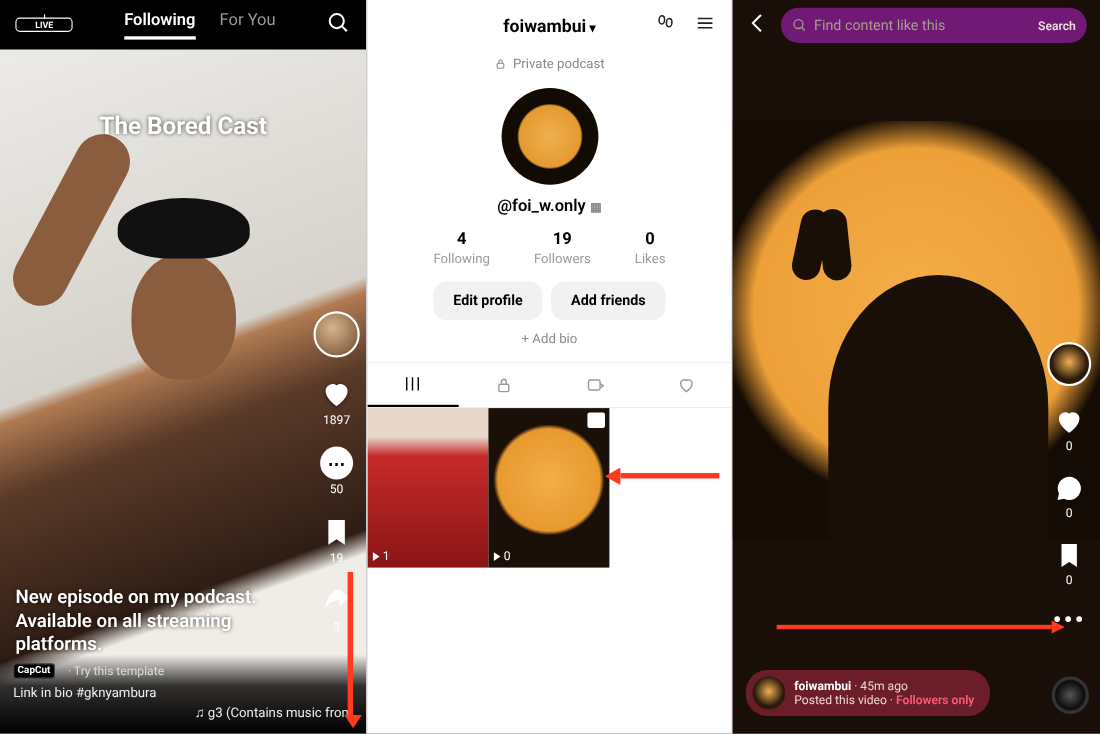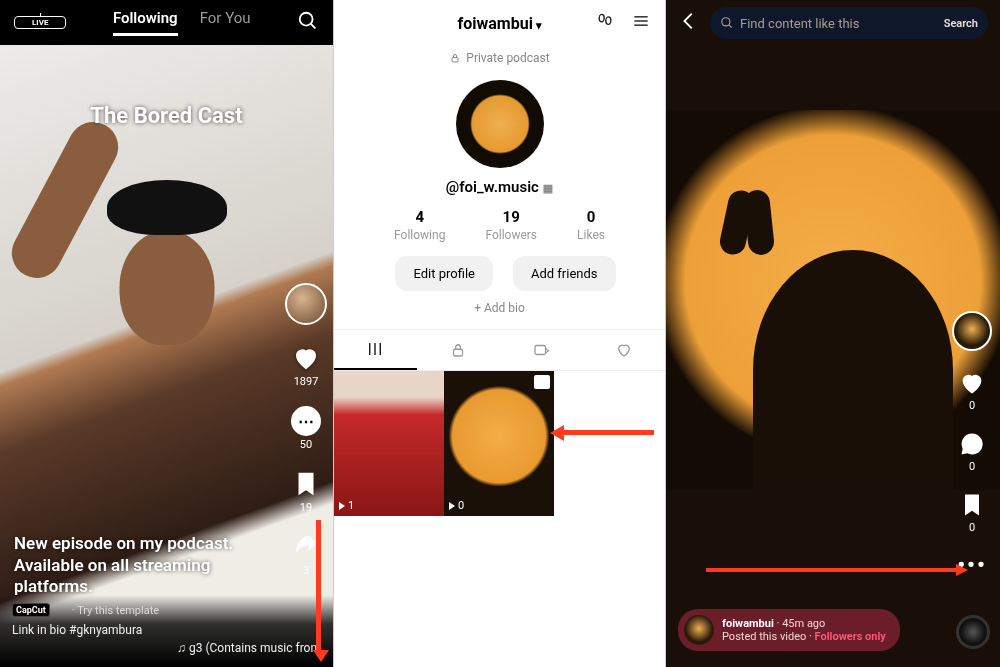--- a/index.html
+++ b/index.html
@@ -19,21 +19,21 @@
   .search-icon svg, .p1-topbar svg { stroke:#fff; fill:none; stroke-width:2;}
   .p1-video { position:absolute; top:45px; left:0; right:0; bottom:0;
               background: linear-gradient(160deg,#ecebe8 0%,#d6d2cb 44%,#b07a52 46%,#5a3a28 55%,#2e1d15 75%, #f0ede7 78%, #f0ede7 100%);
               display:flex; flex-direction:column; justify-content:flex-end; color:#fff;}
   .cast-title { position:absolute; top:58px; width:100%; text-align:center; font-size:22px; font-weight:700; text-shadow:0 0 4px #000a; }
   .beret-shape { position:absolute; top:135px; left:50%; transform:translateX(-50%); width:120px; height:55px; background:#111; border-radius:50% 50% 40% 40%;}
   .face-shape { position:absolute; top:185px; left:50%; transform:translateX(-50%); width:95px; height:115px; background:#8a5d3e; border-radius:50% 50% 45% 45%;}
   .arm-shape { position:absolute; top:70px; left:40px; width:50px; height:170px; background:#8a5d3e; border-radius:25px; transform:rotate(28deg);}
   .overlay-text { font-size:17px; font-weight:600; line-height:1.25; padding:0 16px 0 14px; text-shadow:0 0 4px #000a; margin-bottom:70px; max-width:270px;}
   .bottom-meta { position:absolute; left:0; right:0; bottom:0; padding:8px 12px 12px; background:linear-gradient(transparent,#000c 40%,#000);}
-  .template-row { display:flex; align-items:center; gap:22px; font-size:11px; margin-bottom:6px; color:#ddd;}
+  .template-row { display:flex; align-items:center; gap:12px; font-size:11px; margin-bottom:6px; color:#ddd;}
   .capcut-badge { background:#000; color:#fff; font-size:9px; font-weight:700; padding:1px 3px; border-radius:3px; border:1px solid #444;}
   .author-row { font-size:14px; font-weight:700; }
   .author-row .ago{ font-weight:400; color:#ccc; font-size:13px;}
   .desc-row { font-size:12px; color:#eee; margin-top:2px;}
   .music-row { font-size:12px; color:#eee; margin-top:4px;text-align:right;}
   .rail { position:absolute; right:6px; bottom:90px; display:flex; flex-direction:column; align-items:center; gap:18px; color:#fff; font-size:11px;}
   .rail .item{ display:flex; flex-direction:column; align-items:center; gap:2px;}
   .rail .avatar{ width:42px; height:42px; border-radius:50%; border:2px solid #fff; background:radial-gradient(circle at 40% 35%,#d9b48f,#6b4a2e);}
   .rail svg{ width:30px; height:30px;}
   .heart{ fill:#fff; filter:drop-shadow(0 1px 2px #0008);}
@@ -50,41 +50,41 @@
   .private-chip{ display:flex; align-items:center; justify-content:center; gap:5px; font-size:12px; color:#888; padding:5px 0;}
   .pf-avatar-wrap{ display:flex; justify-content:center; margin-top:10px;}
   .pf-avatar{ width:88px; height:88px; border-radius:50%; background:radial-gradient(circle at 50% 50%,#f0b050 0%,#e49a30 45%,#120b04 48%);}
   .handle{ text-align:center; font-weight:600; font-size:15px; margin-top:10px;}
   .handle .qr{ font-size:11px; color:#888; margin-left:4px;}
   .stats{ display:flex; justify-content:center; gap:40px; margin-top:12px;}
   .stat{ text-align:center;}
   .stat .num{ font-weight:700; font-size:15px;}
   .stat .lbl{ font-size:12px; color:#9a9a9a; margin-top:2px;}
   .btnrow{ display:flex; justify-content:center; gap:8px; margin-top:14px;}
-  .graybtn{ background:#f1f1f1; border:none; border-radius:12px; padding:10px 18px; font-weight:400; font-size:13px;margin-left:12px;}
+  .graybtn{ background:#f1f1f1; border:none; border-radius:12px; padding:10px 18px; font-weight:700; font-size:13px;}
   .addbio{ text-align:center; font-size:12px; color:#8a8a8a; margin-top:10px;}
   .pf-tabs{ display:flex; border-top:1px solid #eee; border-bottom:1px solid #eee; margin-top:14px;}
   .pf-tab{ flex:1; display:flex; align-items:center; justify-content:center; height:40px;}
   .pf-tab.active{ border-bottom:2px solid #000;}
   .pf-tab svg{ stroke:#9a9a9a; fill:none; stroke-width:1.7;}
   .pf-tab.active svg{ stroke:#000;}
   .grid{ display:flex;}
   .thumb{ width:110px; height:145px; position:relative; }
   .thumb.red{ background:linear-gradient(#e8d6c8 0%,#e8d6c8 18%,#c62a2a 30%,#8a1515 100%);}
   .thumb.sil{ background:radial-gradient(circle at 50% 45%,#f3ad48 0%,#e89a2f 48%,#1b1008 52%);}
   .thumb .views{ position:absolute; left:5px; bottom:4px; color:#fff; font-size:11px; display:flex; align-items:center; gap:3px;}
   .thumb .pic-badge{ position:absolute; top:4px; right:4px; width:16px; height:14px; background:#fff; border-radius:2px;}
   .tri{width:0;height:0;border-left:6px solid #fff;border-top:4px solid transparent;border-bottom:4px solid transparent;}
   .arrow-red{ position:absolute; width:90px; height:0; border-top:5px solid #ff3b1f;}
   .arrow-red::after{ content:""; position:absolute; left:-14px; top:-10px; border-right:14px solid #ff3b1f; border-top:8px solid transparent; border-bottom:8px solid transparent;}
 
   
   .p3-top{ height:46px; display:flex; align-items:center; gap:10px; padding:0 12px;}
   .back-arrow svg{ stroke:#fff; stroke-width:2; fill:none;}
-  .searchbar{ flex:1; height:32px; background:#0f172a; border-radius:16px; display:flex; align-items:center; padding:0 10px; color:#a89d90; font-size:13px; gap:6px;}
+  .searchbar{ flex:1; height:32px; background:#701a75; border-radius:16px; display:flex; align-items:center; padding:0 10px; color:#a89d90; font-size:13px; gap:6px;}
   .searchbar svg{ stroke:#a89d90; fill:none; stroke-width:2;}
   .search-btn{ color:#e8e0d5; font-weight:600; font-size:11px;}
   .p3-video{ position:absolute; top:110px; left:0; right:0; height:380px;
              background:radial-gradient(ellipse 92% 80% at 50% 45%,#f3ad48 0%,#eea038 48%,#140b04 58%);}
   .sil-body{ position:absolute; left:50%; bottom:0; transform:translateX(-40%); width:200px; height:240px; background:#1a0f06; border-radius:50% 50% 0 0;}
   .sil-hand{ position:absolute; left:58px; top:80px; width:26px; height:65px; background:#1a0f06; border-radius:13px; transform:rotate(12deg);}
   .sil-hand.f2{ left:80px; transform:rotate(-6deg);}
   .sil-phone{ position:absolute; left:190px; top:155px; width:40px; height:68px; background:#1a0f06; border-radius:6px;}
   .rail3{ position:absolute; right:8px; bottom:90px; display:flex; flex-direction:column; align-items:center; gap:18px; color:#fff; font-size:11px;}
   .rail3 .ava{ width:40px; height:40px; border-radius:50%; border:2px solid #fff; background:radial-gradient(circle at 50% 45%,#f0b050,#2a1a0a 60%);}
@@ -191,21 +191,21 @@
     <svg width="12" height="12" viewBox="0 0 24 24" style="stroke:#888;fill:none;stroke-width:2">
         <rect x="6" y="11" width="12" height="9" rx="2"></rect>
         <path d="M9 11V8a3 3 0 0 1 6 0v3"></path>
       </svg>
     <span>Private podcast</span>
   </div>
   <div class="pf-avatar-wrap">
       <div class="pf-avatar"></div>
     </div>
   <div class="handle">
-    <span>@foi_w.music</span><span class="qr">▦</span>
+    <span>@foi_w.only</span><span class="qr">▦</span>
   </div>
   <div class="stats">
     <div class="stat">
       <div class="num">4</div>
       <div class="lbl">Following</div>
     </div>
     <div class="stat">
       <div class="num">19</div>
       <div class="lbl">Followers</div>
     </div>

